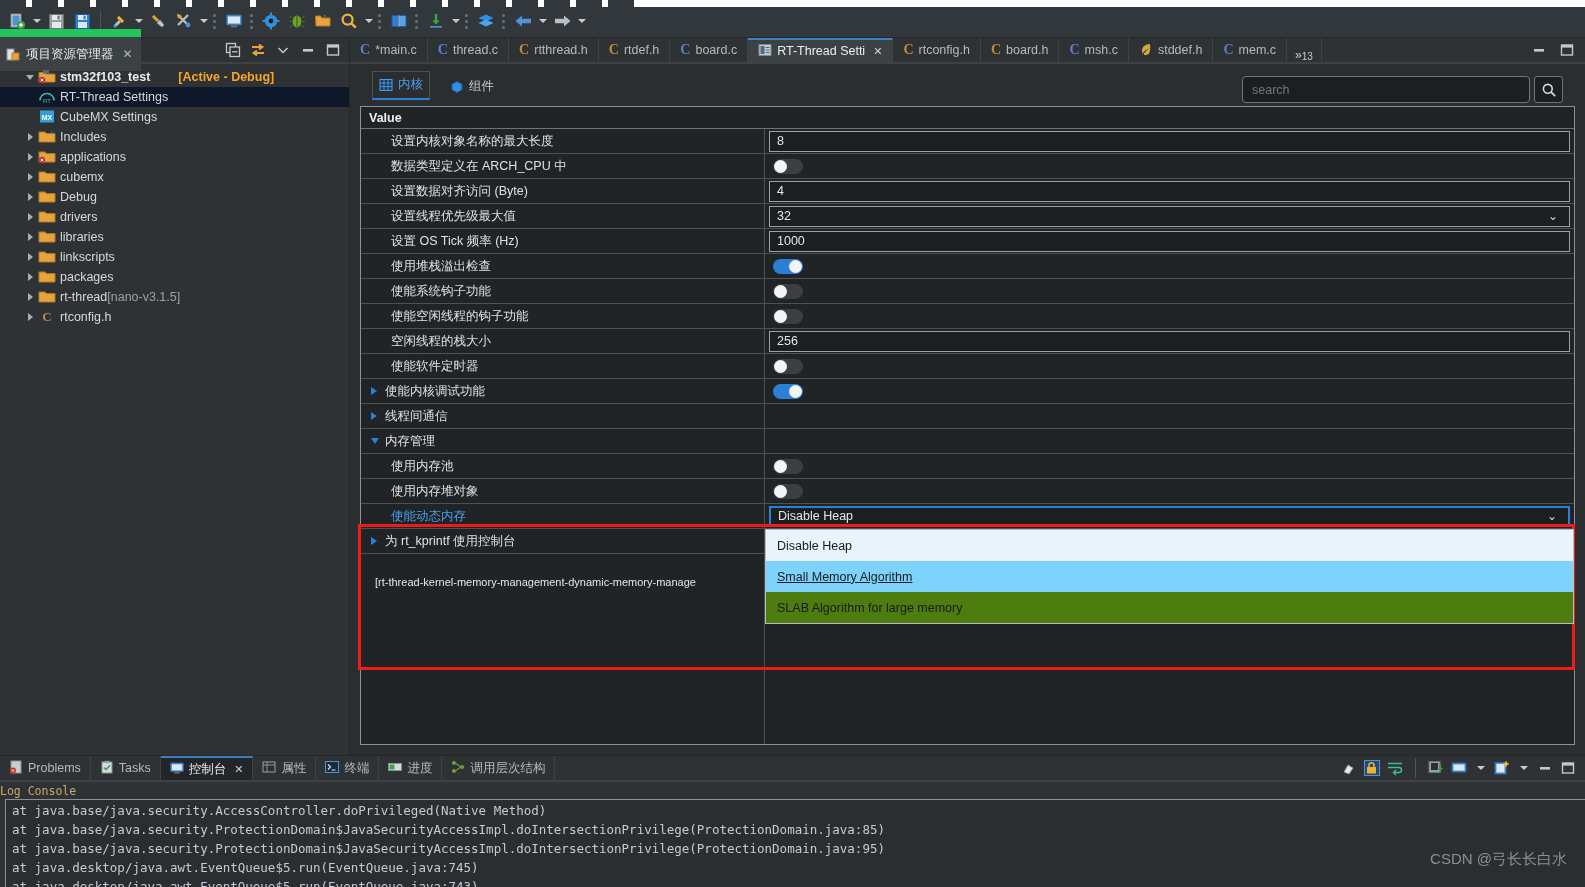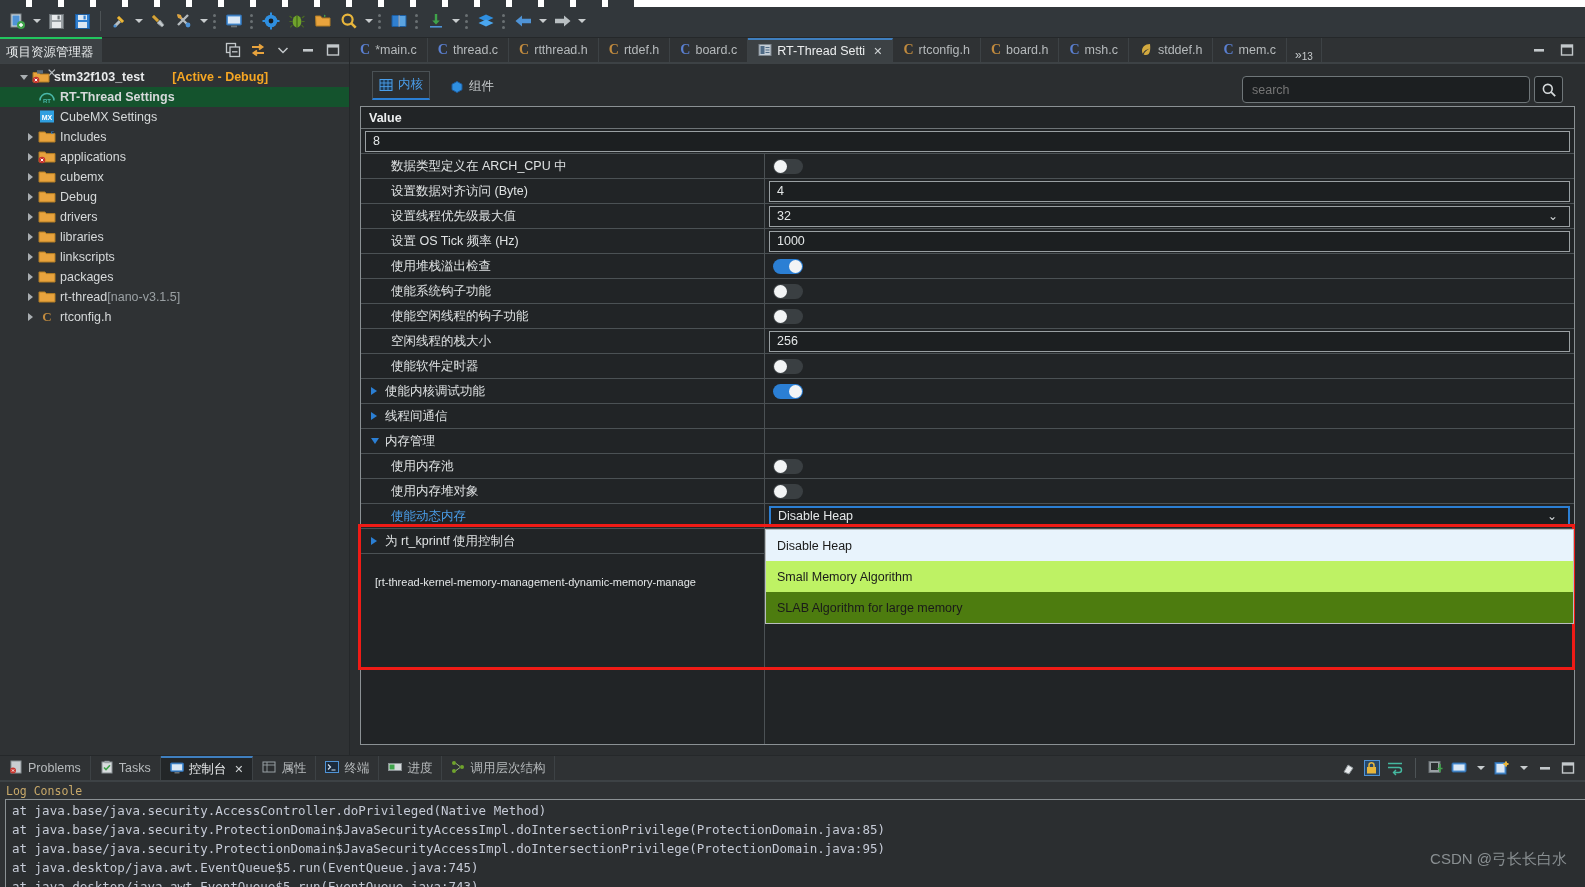--- a/index.html
+++ b/index.html
@@ -67,39 +67,38 @@
     display: flex; flex-direction: column;
     border-right: 1px solid #25282a;
   }
   .sb-header {
     height: 26px; display:flex; align-items:center;
     background: #2f3234;
     border-bottom: 2px solid #3d4245;
     position: relative;
   }
   .sb-tab {
-    height: 26px; display:flex; align-items:center; gap:5px;
+    height: 42px; display:flex; align-items:center; gap:5px;
     padding: 0 8px 0 6px;
     background: #3c4144;
-    border-top: 2px solid #22c55e;
+    border-top: 8px solid #22c55e;
     color: #e6e9ea; font-size: 12.5px;
     position: relative;
-    flex-direction: column;
   }
   .sb-tab-close { color:#b9bec1; font-size:12px; margin-left:4px; }
   .sb-header-tools { margin-left:auto; display:flex; align-items:center; gap:9px; padding-right:8px;}
   .sb-tool { width:16px;height:16px; display:block; position:relative; }
 
   .sb-tree { flex:1 1 auto; padding-top: 3px; overflow:hidden; }
   .tree-row {
     height: 20px; display:flex; align-items:center;
     font-size: 12.5px; color:#d6d9da; padding-left: 6px;
     white-space: nowrap;
   }
-  .tree-row.selected { background:#14532d;font-weight:bold; }
+  .tree-row.selected { background:#0f172a; }
   .tree-row.root { color:#e8eaeb; font-weight: bold; }
   .twisty {
     width: 16px; flex:0 0 16px; display:flex; align-items:center; justify-content:center;
   }
   .twisty.closed:after {
     content:""; border-top:4px solid transparent; border-bottom:4px solid transparent;
     border-left:5px solid #a9aeb1;
   }
   .twisty.open:after {
     content:""; border-left:4px solid transparent; border-right:4px solid transparent;
@@ -255,21 +254,21 @@
     position:absolute; left:0; right:0; top:25px;
     background:#ffffff; border:1px solid #b9bdbf;
     z-index:30;
   }
   .dd-item {
     height:31px; display:flex; align-items:center;
     padding-left:11px; font-size:12.5px; color:#1a1a1a;
     background:#4d7c0f;
   }
   .dd-item.sel { background:#e8f3fc; }
-  .dd-item.alt { background:#bef264; }
+  .dd-item.alt { background:#7dd3fc;text-decoration:underline; }
 
   .combo-focus { border:2px solid #2b7fd4 !important; }
 
   
   .console {
     height: 132px; flex: 0 0 132px;
     background:#2f3234; display:flex; flex-direction:column;
     border-top:1px solid #25282a;
   }
   .con-tabs {
@@ -278,21 +277,21 @@
   }
   .ctab {
     display:flex;align-items:center;gap:5px;padding:0 9px;
     font-size:12.5px;color:#b6babc; border-right:1px solid #3d4245;
   }
   .ctab.active { background:#232628; color:#eceeef; border-top:2px solid #3f7fbf;}
   .ctab .close{font-size:11px;color:#cfd3d5;margin-left:3px;}
   .con-tools { margin-left:auto; display:flex; align-items:center; gap:7px; padding:0 9px;}
   .con-title {
     height:17px; flex:0 0 17px; color:#c8a96a; font-size:11.5px;
-    padding-left:6px; display:flex; align-items:center;
+    display:flex; align-items:center;
     font-family:"DejaVu Sans Mono", monospace;
   }
   .con-body {
     flex:1 1 auto; background:#2b2e30; border-top:1px solid #8b9194;
     border-left:1px solid #8b9194;
     margin-left:5px;
     font-family:"DejaVu Sans Mono", monospace;
     font-size:12.5px; color:#c5cad6;
     overflow:hidden; padding-left:6px; padding-top:1px;
     white-space:nowrap;
@@ -541,21 +540,21 @@
           <span class="sb-tool">
             <svg width="16" height="16" viewBox="0 0 16 16">
                 <rect x="2.5" y="3" width="11" height="10" fill="none" stroke="#c3c8cb" stroke-width="1.4"></rect>
                 <rect x="2.5" y="3" width="11" height="2.6" fill="#c3c8cb"></rect>
               </svg>
           </span>
         </div>
       </div>
 
       <div class="sb-tree" id="tree">
-          <div class="tree-row root" style="padding-left: 16px;">
+          <div class="tree-row root" style="padding-left: 22px;">
             <span class="twisty open"></span>
             <span class="tree-ico"><svg width="18" height="15" viewBox="0 0 18 15">
                 <path d="M1 3.5h6l1.2 1.6H17V13H1z" fill="#e8a33d" stroke="#b27d24"></path>
                 <rect x="5" y="1.2" width="6" height="3.4" fill="#5a6b7a"></rect>
                 <circle cx="4" cy="11" r="3.3" fill="#c6352e"></circle>
                 <path d="M2.7 9.7l2.6 2.6M5.3 9.7l-2.6 2.6" stroke="#fff" stroke-width="1"></path>
               </svg></span>
             <span class="tree-label">stm32f103_test</span>
             <span class="tree-active">[Active - Debug]</span>
           </div>
@@ -748,20 +747,23 @@
               </svg>
           </div>
         </div>
 
         <div class="prop-panel">
           <div class="prop-head">
             <div class="c2">Value</div>
           </div>
           <div id="prop-rows">
               <div class="prow">
+                <div class="pcell-name indent">
+                  <span>设置内核对象名称的最大长度</span>
+                </div>
                 <div class="pcell-val">
                   <div class="field">8</div>
                 </div>
               </div>
               <div class="prow">
                 <div class="pcell-name indent">
                   <span>数据类型定义在 ARCH_CPU 中</span>
                 </div>
                 <div class="pcell-val">
                   <div class="toggle">

